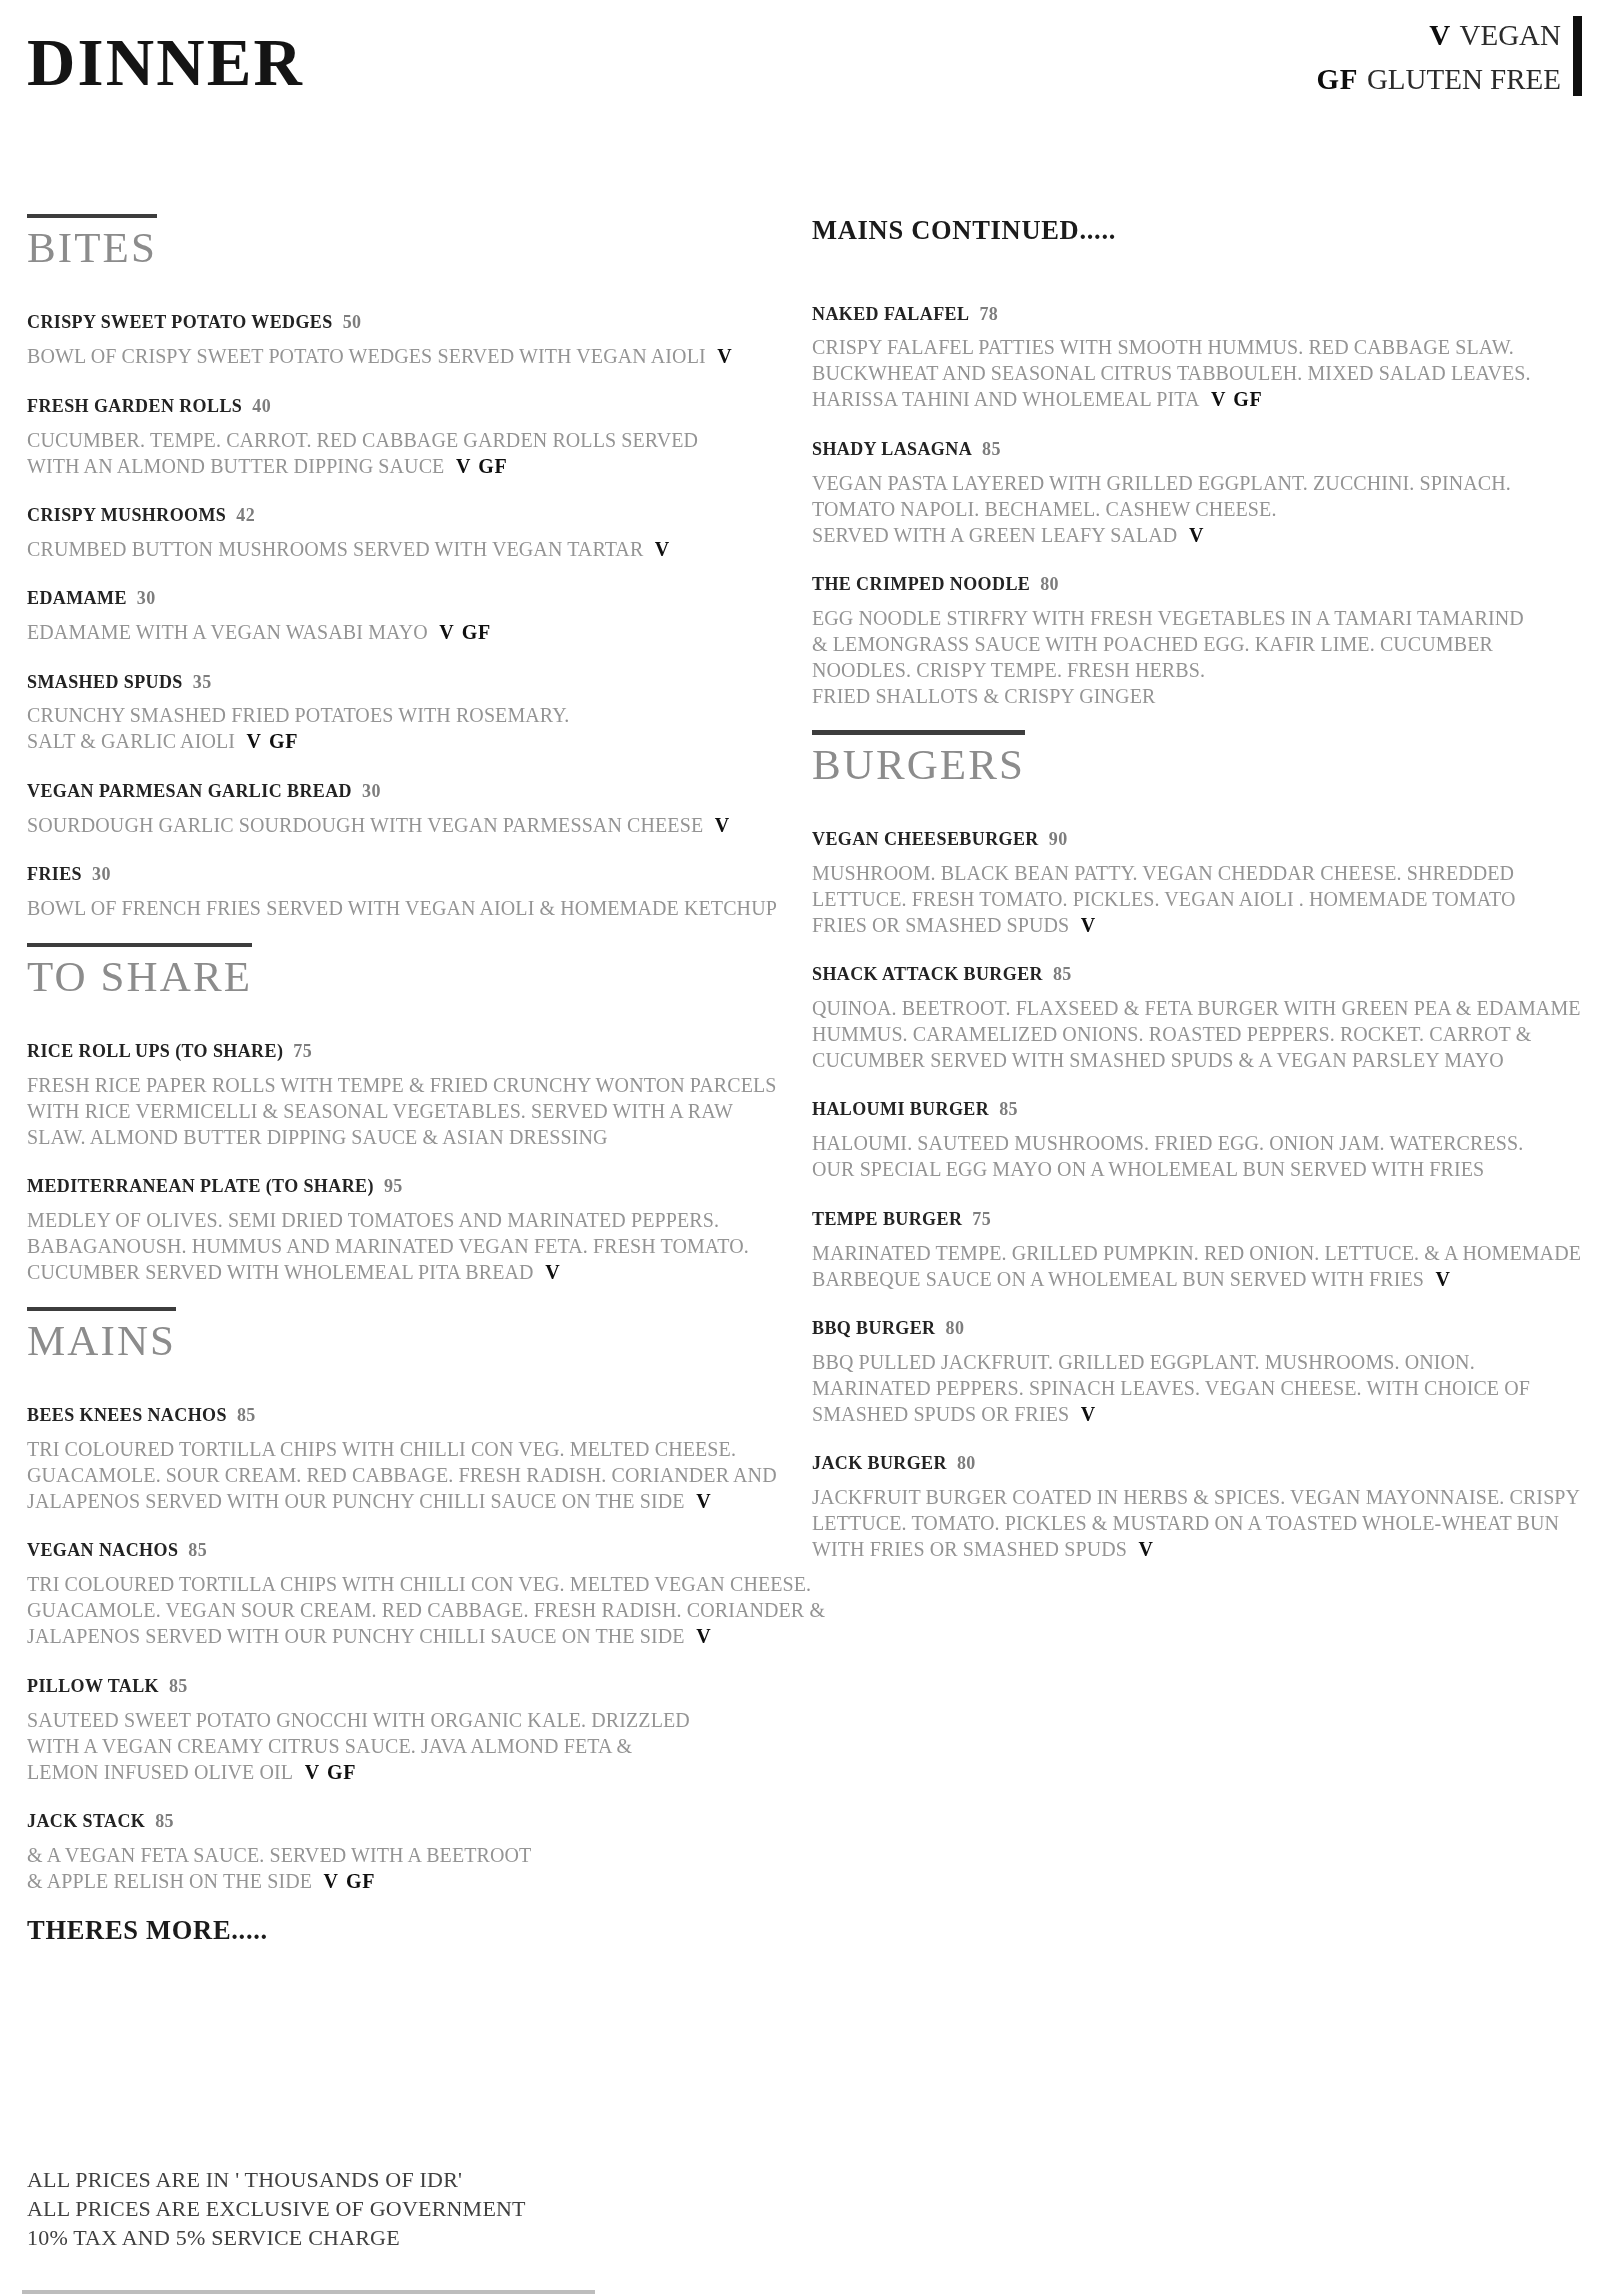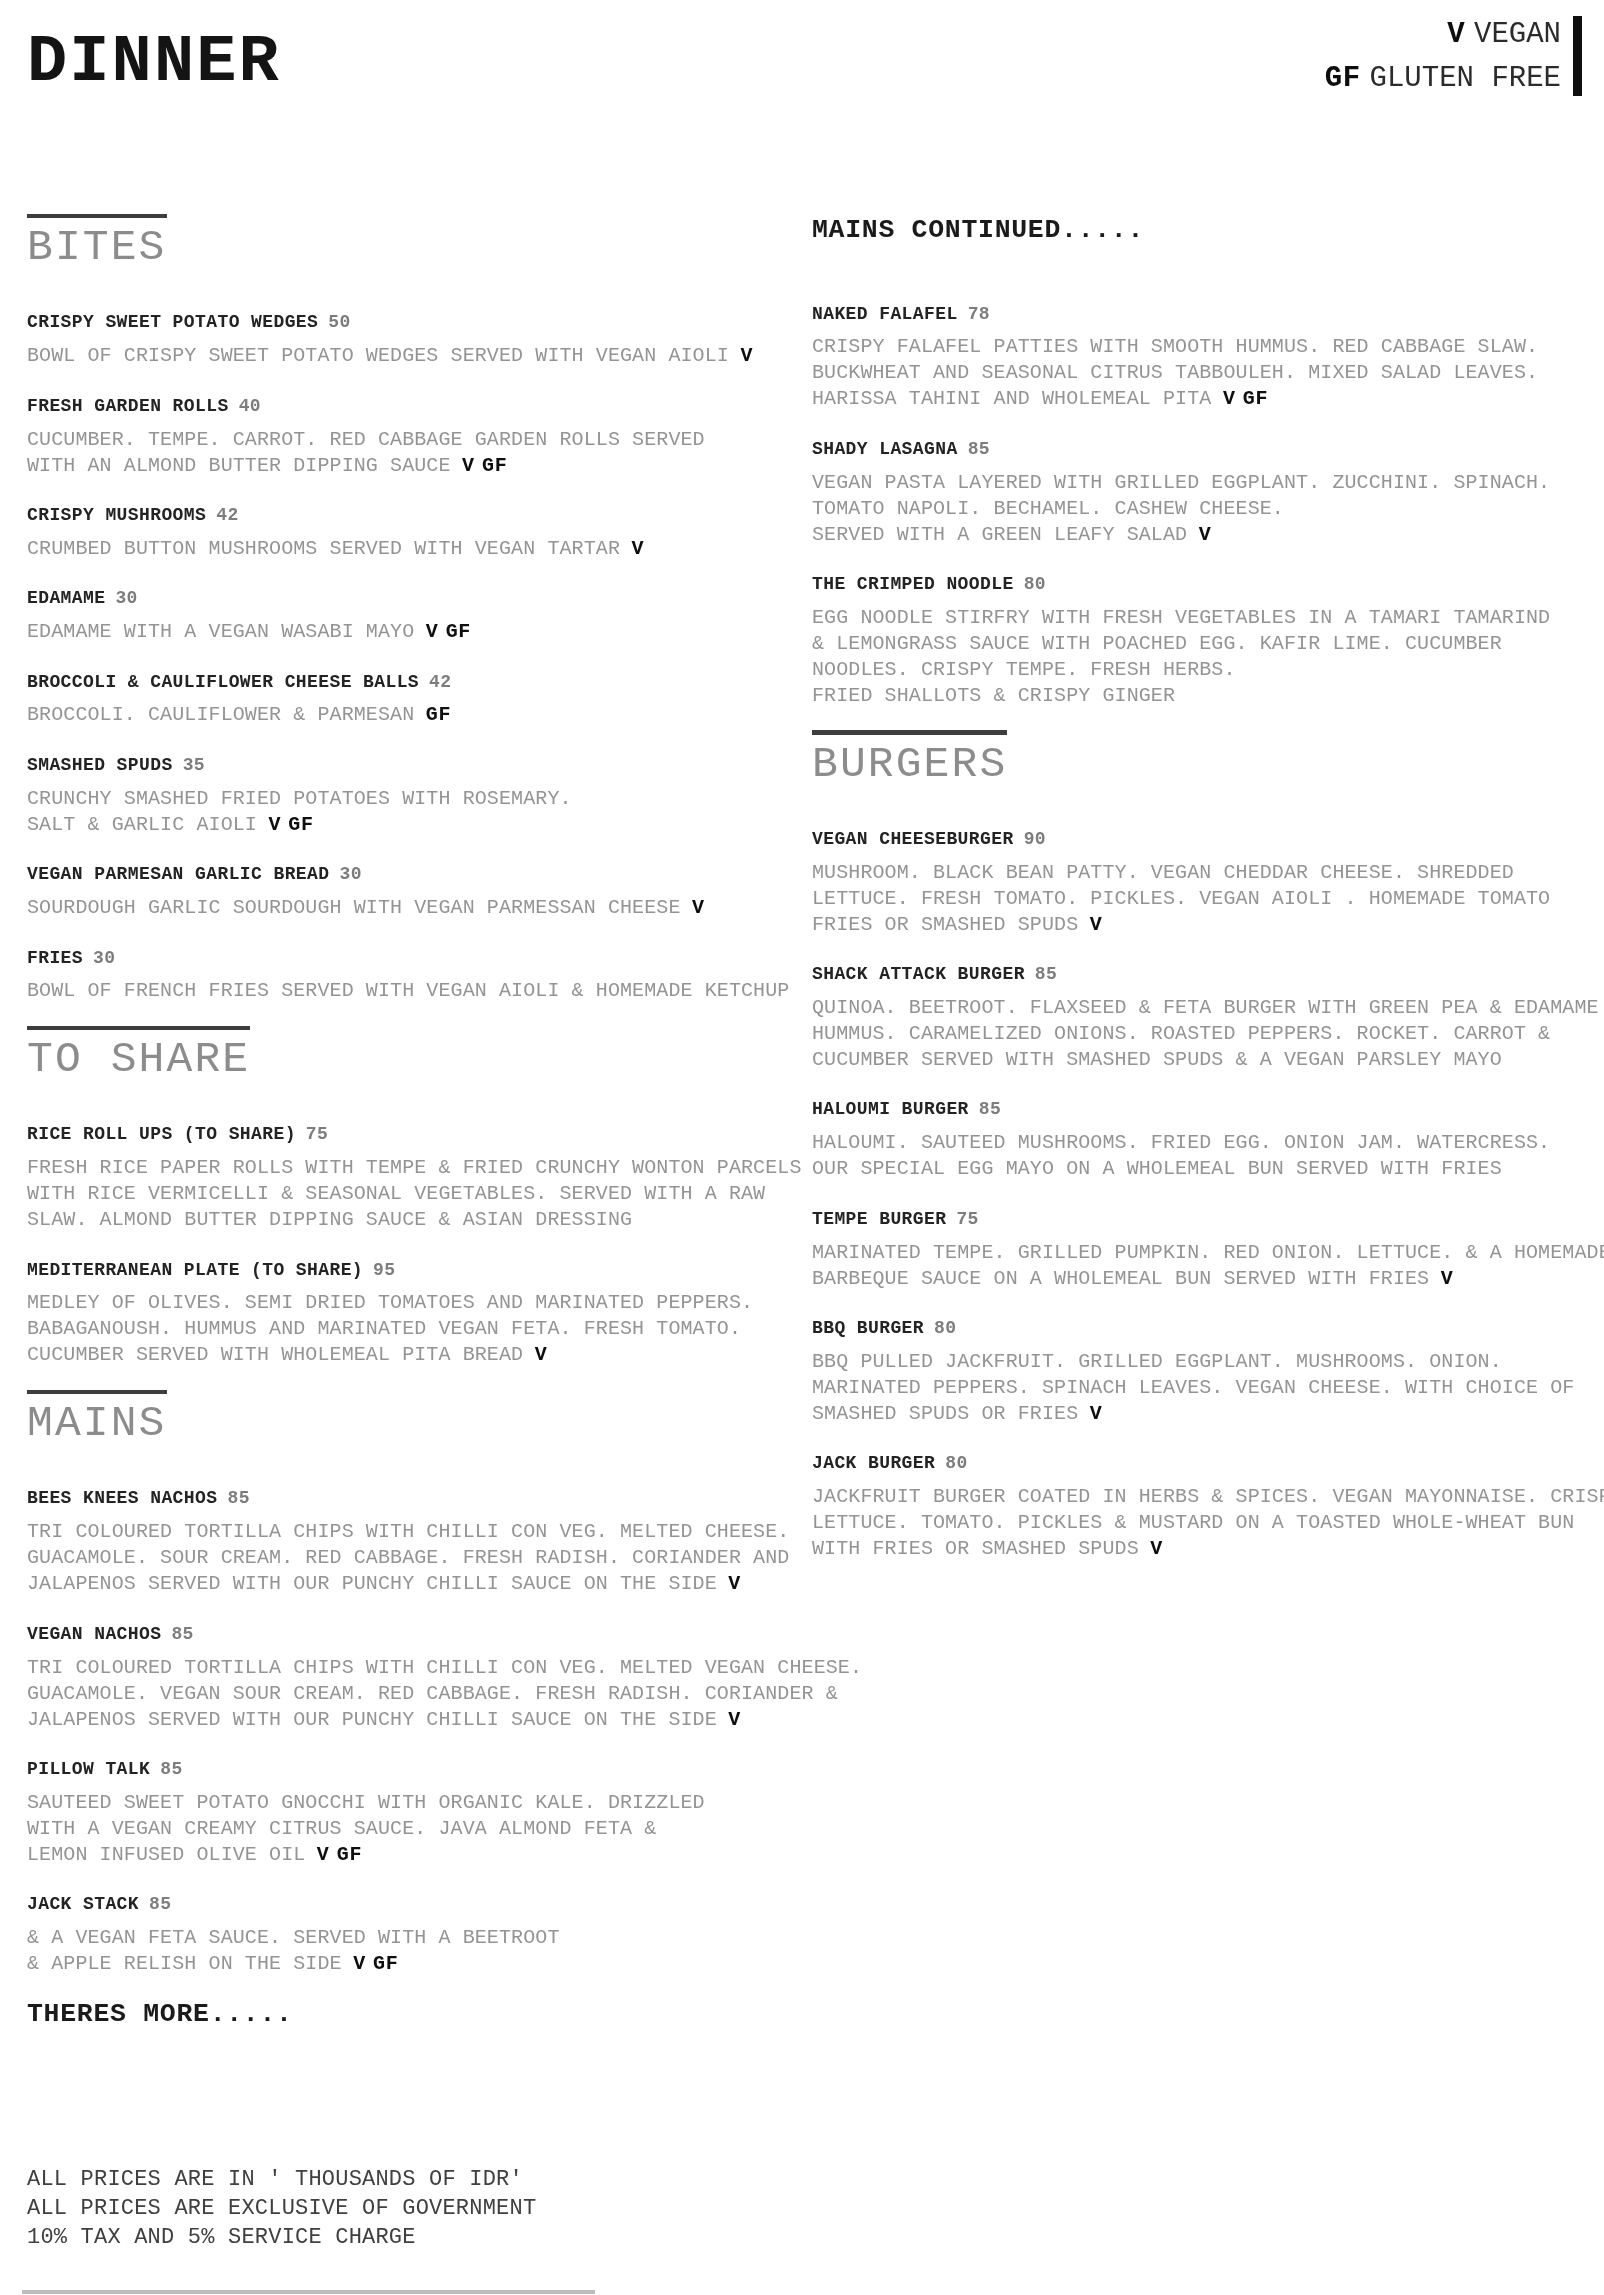--- a/index.html
+++ b/index.html
@@ -1,18 +1,18 @@
 <!DOCTYPE html>
 <html style="font-size:11.5px"><head>
 <meta charset="utf-8">
 <style>
   html,body{margin:0;padding:0;background:#ffffff;}
   .page{
     position:relative;width:1605px;height:2295px;background:#ffffff;overflow:hidden;
-    font-family:Liberation Mono, monospace;color:#222;
+    font-family:Liberation Serif, serif;color:#222;
   }
   .title{
     position:absolute;left:27px;top:29px;
     font-size:67px;font-weight:700;color:#141414;letter-spacing:2.1px;line-height:1;
   }
   .legend{position:absolute;top:13px;right:44px;text-align:right;}
   .legend-row{font-size:29px;color:#2b2b2b;line-height:44px;white-space:nowrap;}
   .legend-abbr{font-weight:700;color:#0d0d0d;margin-right:8.6px;letter-spacing:0.7px;}
   .legend-bar{position:absolute;top:15.8px;left:1573px;width:9.3px;height:80px;background:#0f0f0f;}
 
@@ -79,24 +79,20 @@
         </div>
         <div class="item">
           <div class="item-title"><span class="item-name">CRISPY MUSHROOMS</span><span class="item-price">42</span></div>
           <div class="desc"><span>CRUMBED BUTTON MUSHROOMS SERVED WITH VEGAN TARTAR</span><span class="badge">V</span></div>
         </div>
         <div class="item">
           <div class="item-title"><span class="item-name">EDAMAME</span><span class="item-price">30</span></div>
           <div class="desc"><span>EDAMAME WITH A VEGAN WASABI MAYO</span><span class="badge">V</span><span class="badge">GF</span></div>
         </div>
         <div class="item">
-          <div class="item-title"><span class="item-name">BROCCOLI &amp; CAULIFLOWER CHEESE BALLS</span><span class="item-price">42</span></div>
-          <div class="desc"><span>BROCCOLI. CAULIFLOWER &amp; PARMESAN</span><span class="badge">GF</span></div>
-        </div>
-        <div class="item">
           <div class="item-title"><span class="item-name">SMASHED SPUDS</span><span class="item-price">35</span></div>
           <div class="desc"><span>CRUNCHY SMASHED FRIED POTATOES WITH ROSEMARY.</span></div>
           <div class="desc"><span>SALT &amp;  GARLIC AIOLI</span><span class="badge">V</span><span class="badge">GF</span></div>
         </div>
         <div class="item">
           <div class="item-title"><span class="item-name">VEGAN PARMESAN GARLIC BREAD</span><span class="item-price">30</span></div>
           <div class="desc"><span>SOURDOUGH GARLIC SOURDOUGH WITH VEGAN PARMESSAN CHEESE</span><span class="badge">V</span></div>
         </div>
         <div class="item">
           <div class="item-title"><span class="item-name">FRIES</span><span class="item-price">30</span></div>

